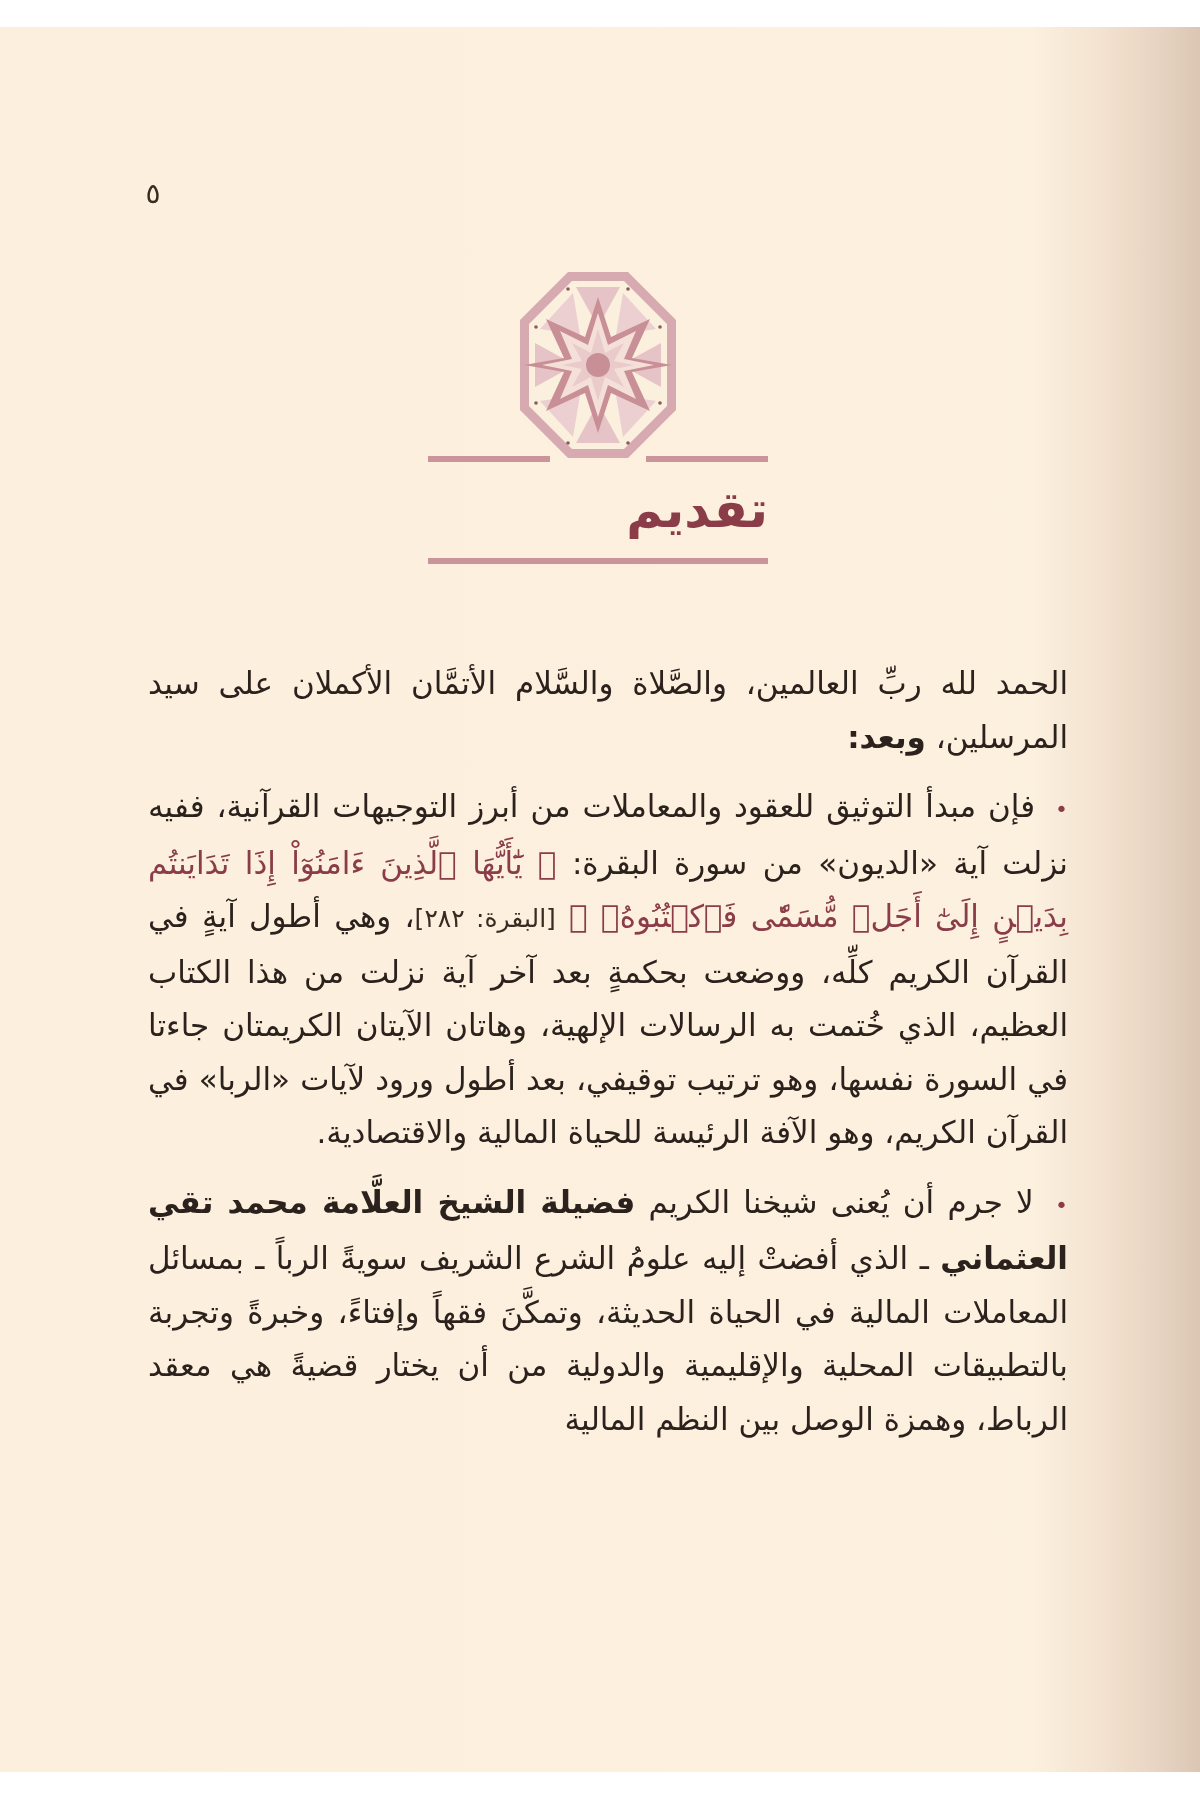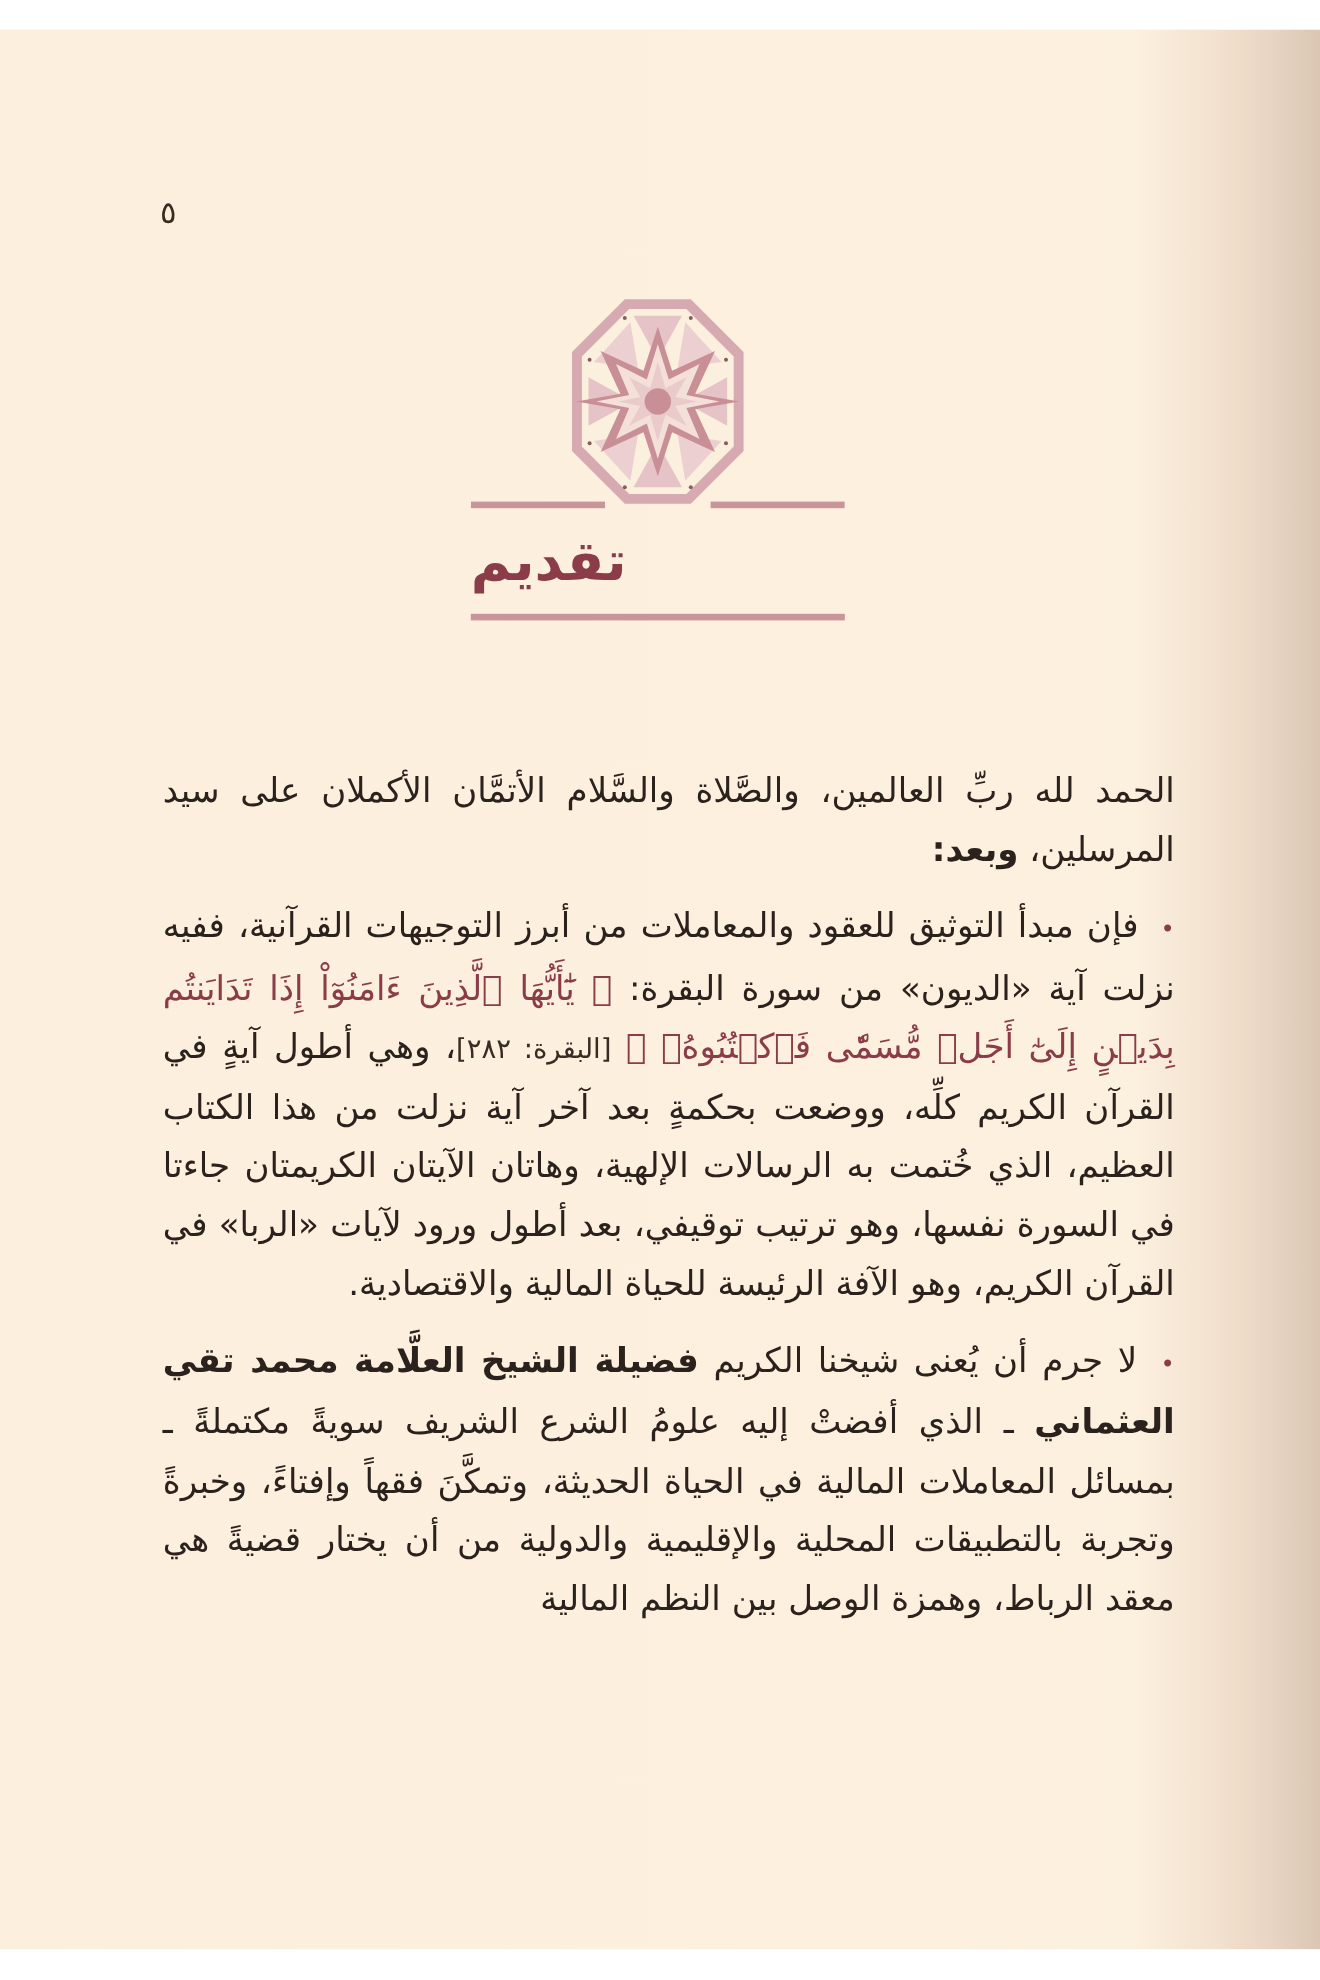--- a/index.html
+++ b/index.html
@@ -13,34 +13,33 @@
     background: linear-gradient(to right, #fcefdd 0%, #fcf0df 86%, #f3e2cf 92%, #e6d2c0 97%, #dbc6b4 100%);
   }
   .page-number {
     position: absolute; left: 138px; top: 150px; width: 30px; text-align: center;
     font-size: 28px; color: #3a2a22;
   }
   .ornament {
     position: absolute; left: 428px; top: 240px; width: 340px; height: 200px;
   }
   .title {
-    position: absolute; left: 428px; top: 448px; width: 340px; text-align: left;
+    position: absolute; left: 428px; top: 448px; width: 340px; text-align: right;
     font-size: 50px; font-weight: bold; color: #8a3d48;
     font-family: "DejaVu Sans", sans-serif; line-height: 70px;
   }
   .title-rule {
     position: absolute; left: 428px; top: 531px; width: 340px; height: 6px;
     background: #c9959b;
   }
   .body-text {
     position: absolute; left: 148px; top: 630px; width: 920px;
     direction: rtl; text-align: justify; text-align-last: right;
     font-size: 31px; line-height: 53.5px; color: #2c221d;
     font-family: "DejaVu Sans", sans-serif;
-    margin-top: 36px;
   }
   .body-text p { margin: 0; }
   .para-gap { margin-top: 16px !important; }
   .bullet { color: #8a3d48; font-size: 22px; margin-left: 8px; }
   .verse { color: #8a3d48; }
   .verse-ref { font-size: 25px; color: #3a2a22; }
   .bold { font-weight: bold; }
 </style>
 </head>
 <body>
@@ -92,17 +91,17 @@
     <p class="para-gap">
       <span class="bullet">•</span>
       <span>فإن مبدأ التوثيق للعقود والمعاملات من أبرز التوجيهات القرآنية، ففيه نزلت آية «الديون» من سورة البقرة:</span>
       <span class="verse">﴿ يَٰٓأَيُّهَا ٱلَّذِينَ ءَامَنُوٓاْ إِذَا تَدَايَنتُم بِدَيۡنٍ إِلَىٰٓ أَجَلٖ مُّسَمّٗى فَٱكۡتُبُوهُۚ ﴾</span>
       <span class="verse-ref">[البقرة: ٢٨٢]</span><span>، وهي أطول آيةٍ في القرآن الكريم كلِّه، ووضعت بحكمةٍ بعد آخر آية نزلت من هذا الكتاب العظيم، الذي خُتمت به الرسالات الإلهية، وهاتان الآيتان الكريمتان جاءتا في السورة نفسها، وهو ترتيب توقيفي، بعد أطول ورود لآيات «الربا» في القرآن الكريم، وهو الآفة الرئيسة للحياة المالية والاقتصادية.</span>
     </p>
     <p class="para-gap">
       <span class="bullet">•</span>
       <span>لا جرم أن يُعنى شيخنا الكريم</span>
       <span class="bold">فضيلة الشيخ العلَّامة محمد تقي العثماني</span>
-      <span>ـ الذي أفضتْ إليه علومُ الشرع الشريف سويةً مكتملةً ـ بمسائل المعاملات المالية في الحياة الحديثة، وتمكَّنَ فقهاً وإفتاءً، وخبرةً وتجربة بالتطبيقات المحلية والإقليمية والدولية من أن يختار قضيةً هي معقد الرباط، وهمزة الوصل بين النظم المالية</span>
+      <span>ـ الذي أفضتْ إليه علومُ الشرع الشريف سويةً الرباً ـ بمسائل المعاملات المالية في الحياة الحديثة، وتمكَّنَ فقهاً وإفتاءً، وخبرةً وتجربة بالتطبيقات المحلية والإقليمية والدولية من أن يختار قضيةً هي معقد الرباط، وهمزة الوصل بين النظم المالية</span>
     </p>
   </div>
 
 </div>
 
 </body></html>

